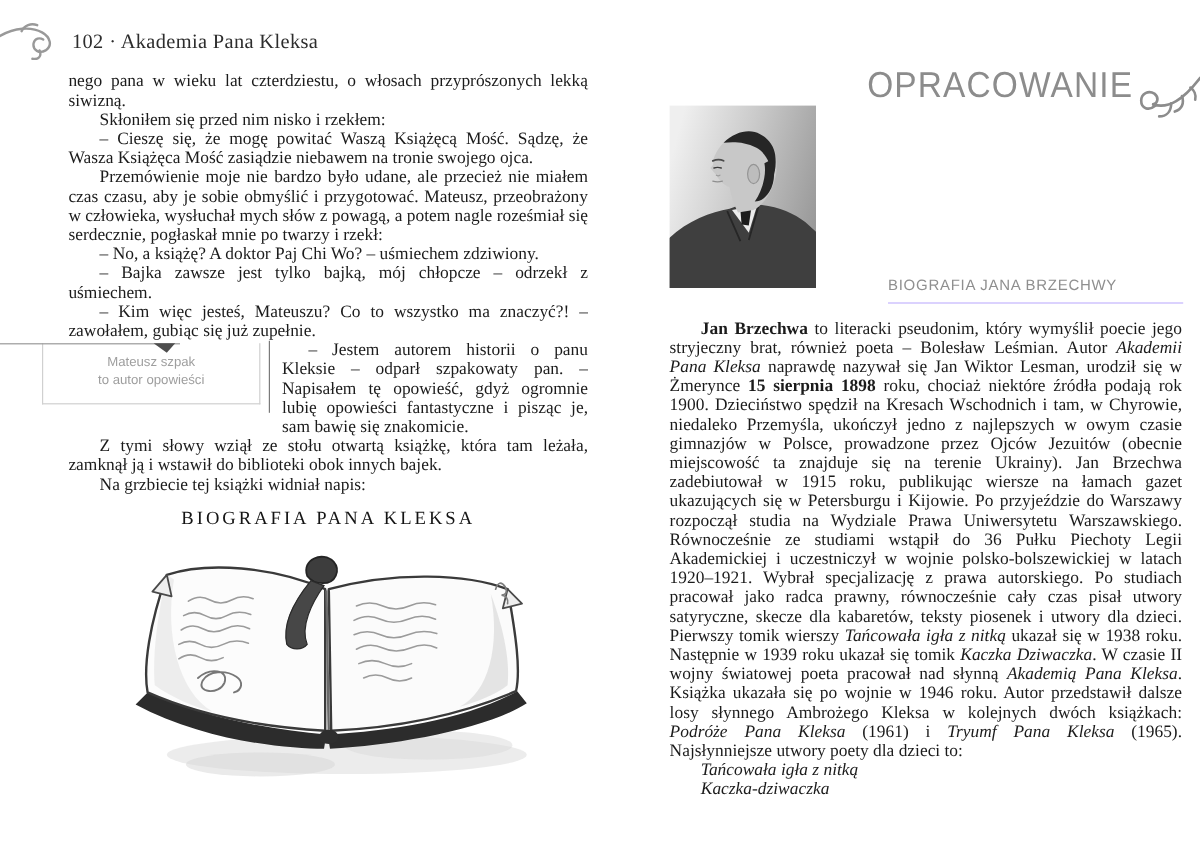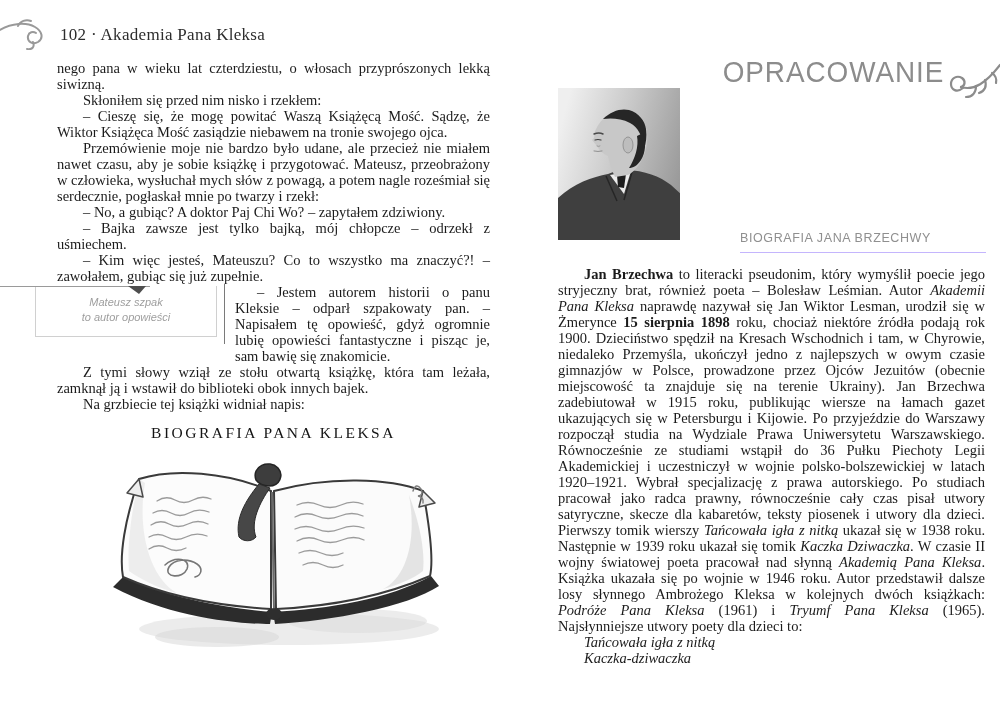--- a/index.html
+++ b/index.html
@@ -12,21 +12,21 @@
   .running-header { position:absolute; left:60px; top:25px; font-size:17px;
                     color:#2d2d2d; letter-spacing:.3px; }
   .corner-flourish { position:absolute; left:0; top:18px; }
 
   .text-col { position:absolute; left:57px; top:60px; width:433px;
               font-size:14.5px; line-height:16px; text-align:justify; }
   .text-col p { text-indent:26px; }
   .text-col p.noindent { text-indent:0; }
 
   .note-row { display:flex; }
-  .note-area { flex:0 0 225px; margin-left:-57px; position:relative;font-style:italic; }
+  .note-area { flex:0 0 225px; margin-left:-57px; position:relative; }
   .note-topline { position:absolute; left:0; top:2px; width:150px; border-top:1px solid #9a9a9a; }
   .note-triangle { position:absolute; left:128px; top:2px; width:0; height:0;
                    border-left:11px solid transparent; border-right:7px solid transparent;
                    border-top:8px solid #4e4e4e; }
   .note-box { margin:2px 8px 0 35px; border:1px solid #d0d0d0; border-top:none;
               padding:9px 4px 11px; text-align:center;
               font-family:"Liberation Sans", sans-serif; font-size:11px;
               line-height:15px; color:#9e9e9e; }
   .note-vline { position:absolute; right:0; top:0; height:60px; border-left:1px solid #7a7a7a; }
   .wrap-text { flex:1; padding-left:10px; }
@@ -72,26 +72,26 @@
     <div class="running-header">102 · Akademia Pana Kleksa</div>
 
     <div class="text-col">
 
       <div>
 
           <p class="noindent">nego pana w wieku lat czterdziestu, o włosach przyprószonych lekką siwizną.</p>
 
           <p>Skłoniłem się przed nim nisko i rzekłem:</p>
 
-          <p>– Cieszę się, że mogę powitać Waszą Książęcą Mość. Sądzę, że Wiktor Książęca Mość zasiądzie niebawem na tronie swojego ojca.</p>
-
-          <p>Przemówienie moje nie bardzo było udane, ale przecież nie miałem nawet czasu, aby je sobie książkę i przygotować. Mateusz, przeobrażony w człowieka, wysłuchał mych słów z powagą, a potem nagle roześmiał się serdecznie, pogłaskał mnie po twarzy i rzekł:</p>
-
-
-          <p>– No, a gubiąc? A doktor Paj Chi Wo? – zapytałem zdziwiony.</p>
+          <p>– Cieszę się, że mogę powitać Waszą Książęcą Mość. Sądzę, że Wasza Książęca Mość zasiądzie niebawem na tronie swojego ojca.</p>
+
+          <p>Przemówienie moje nie bardzo było udane, ale przecież nie miałem czas czasu, aby je sobie obmyślić i przygotować. Mateusz, przeobrażony w człowieka, wysłuchał mych słów z powagą, a potem nagle roześmiał się serdecznie, pogłaskał mnie po twarzy i rzekł:</p>
+
+
+          <p>– No, a książę? A doktor Paj Chi Wo? – uśmiechem zdziwiony.</p>
 
           <p>– Bajka zawsze jest tylko bajką, mój chłopcze – odrzekł z uśmiechem.</p>
 
           <p>– Kim więc jesteś, Mateuszu? Co to wszystko ma znaczyć?! – zawołałem, gubiąc się już zupełnie.</p>
 
       </div>
 
       <div class="note-row">
         <div class="note-area">
           <div class="note-topline"></div>

